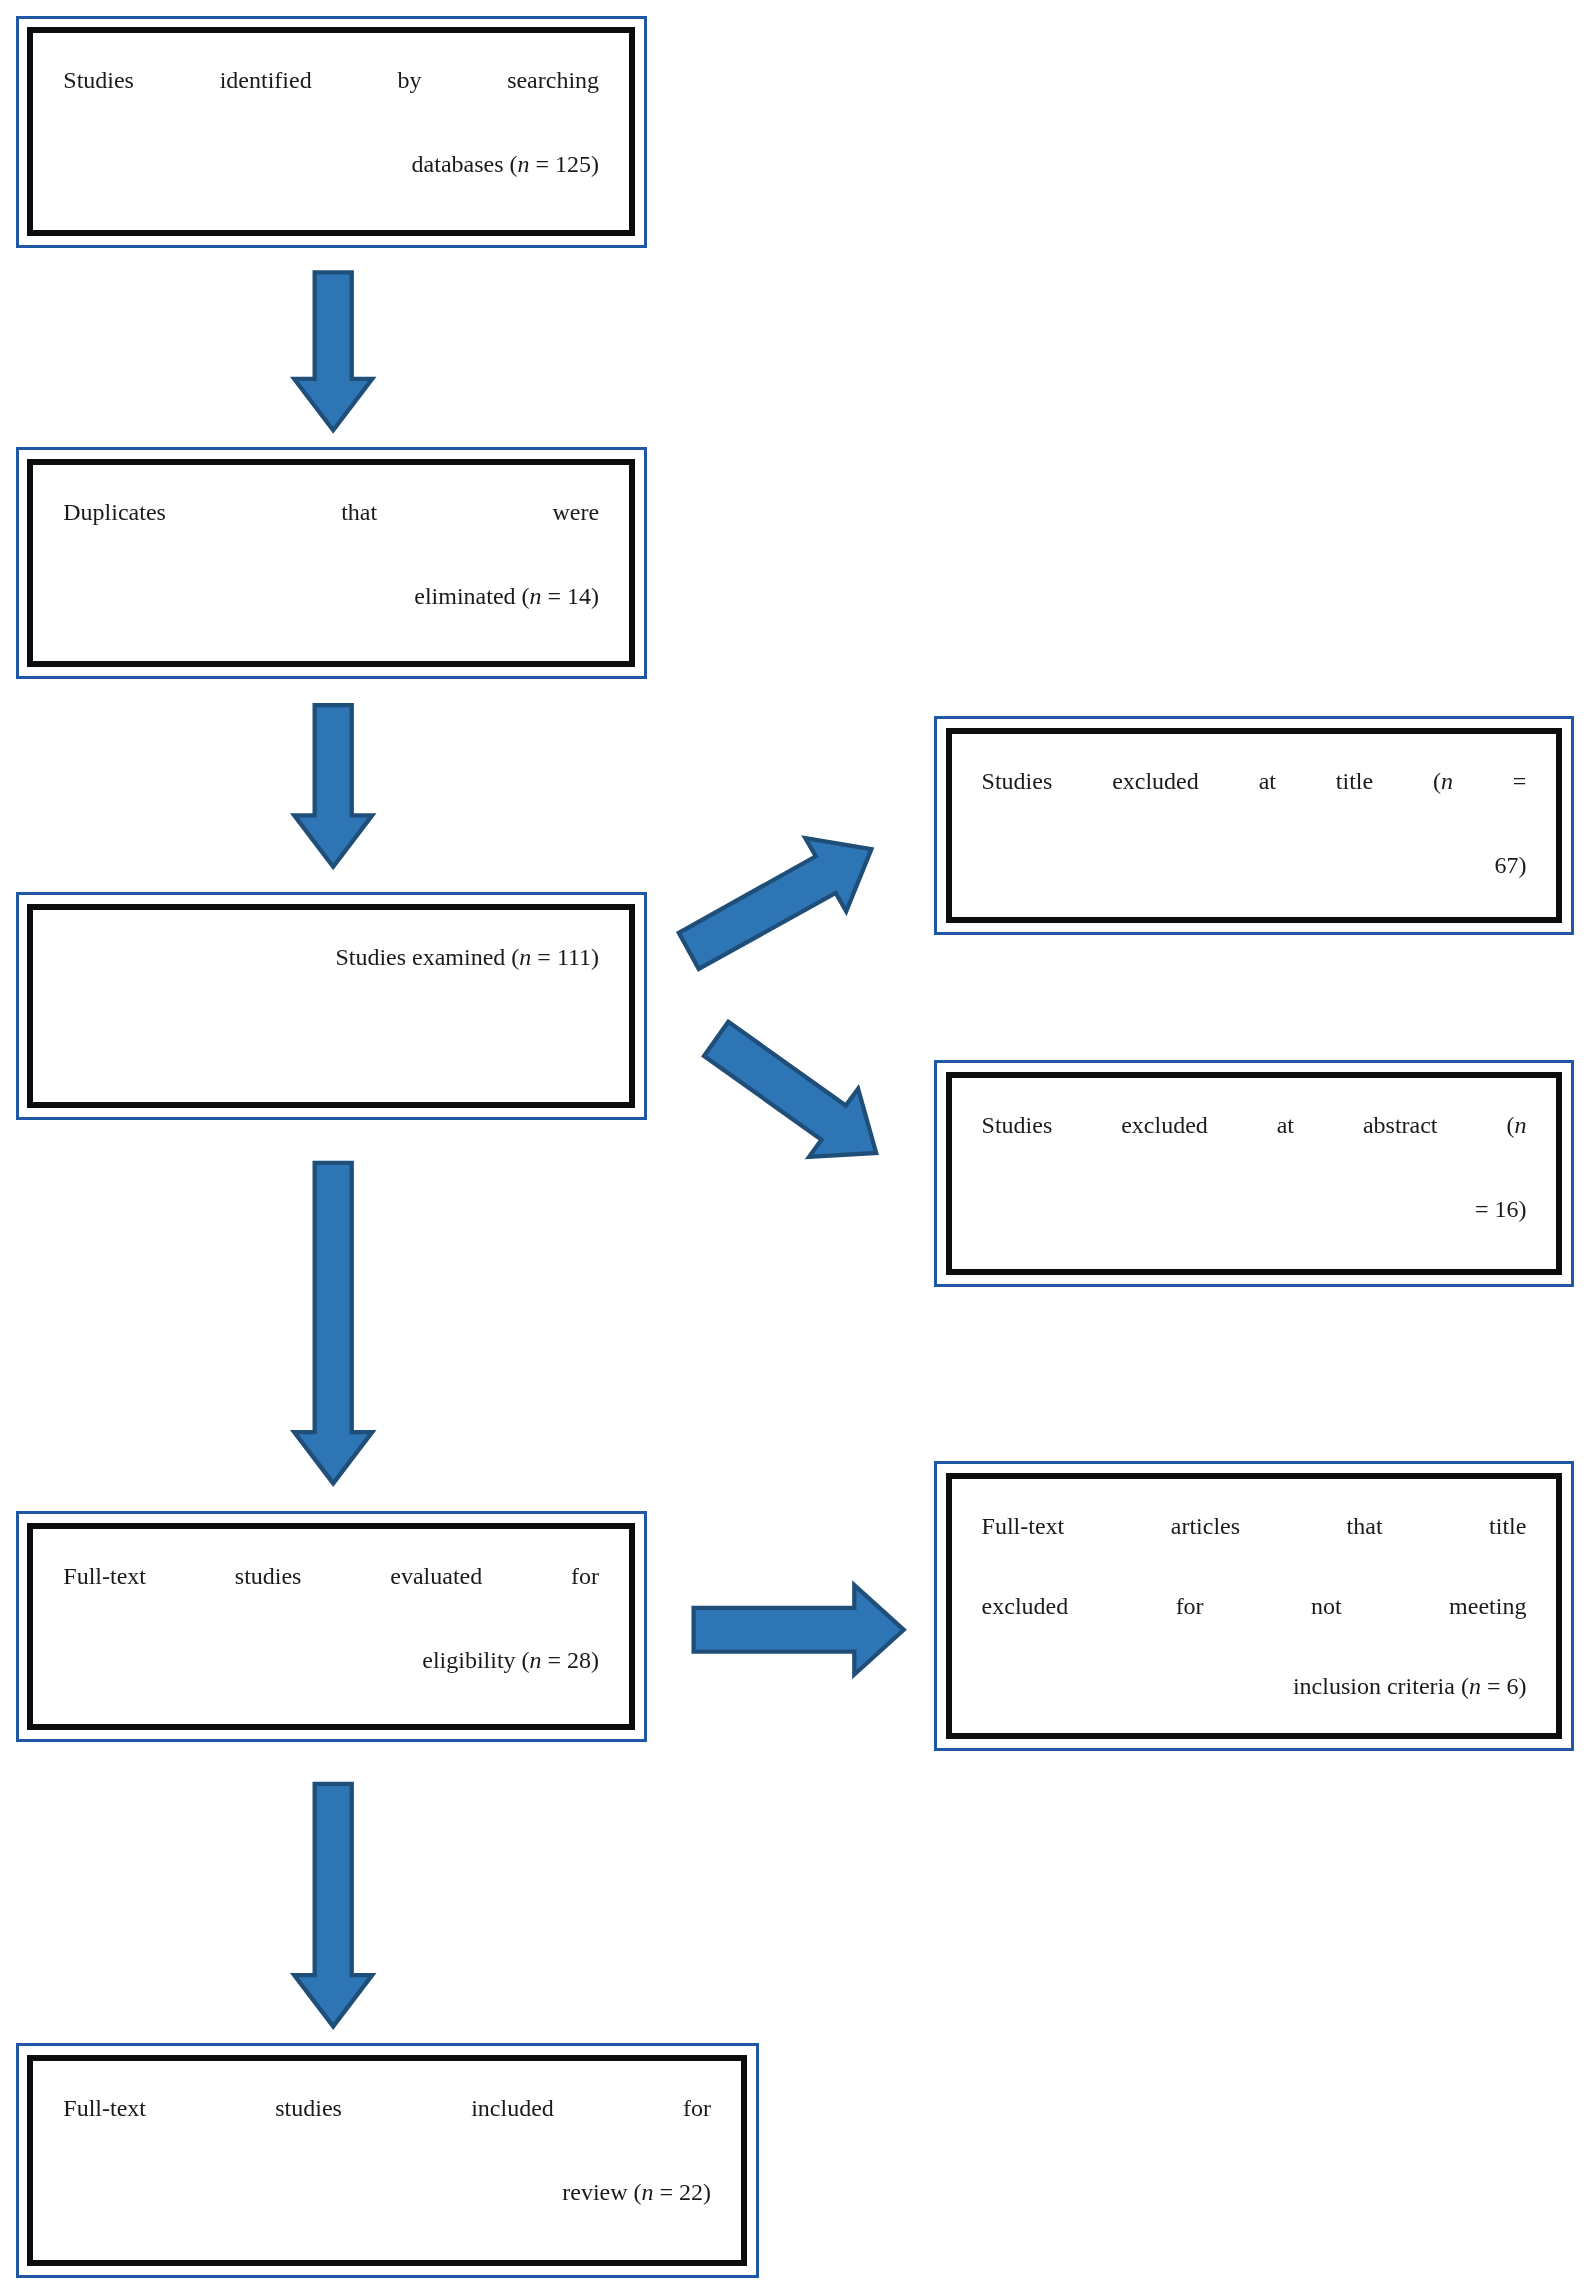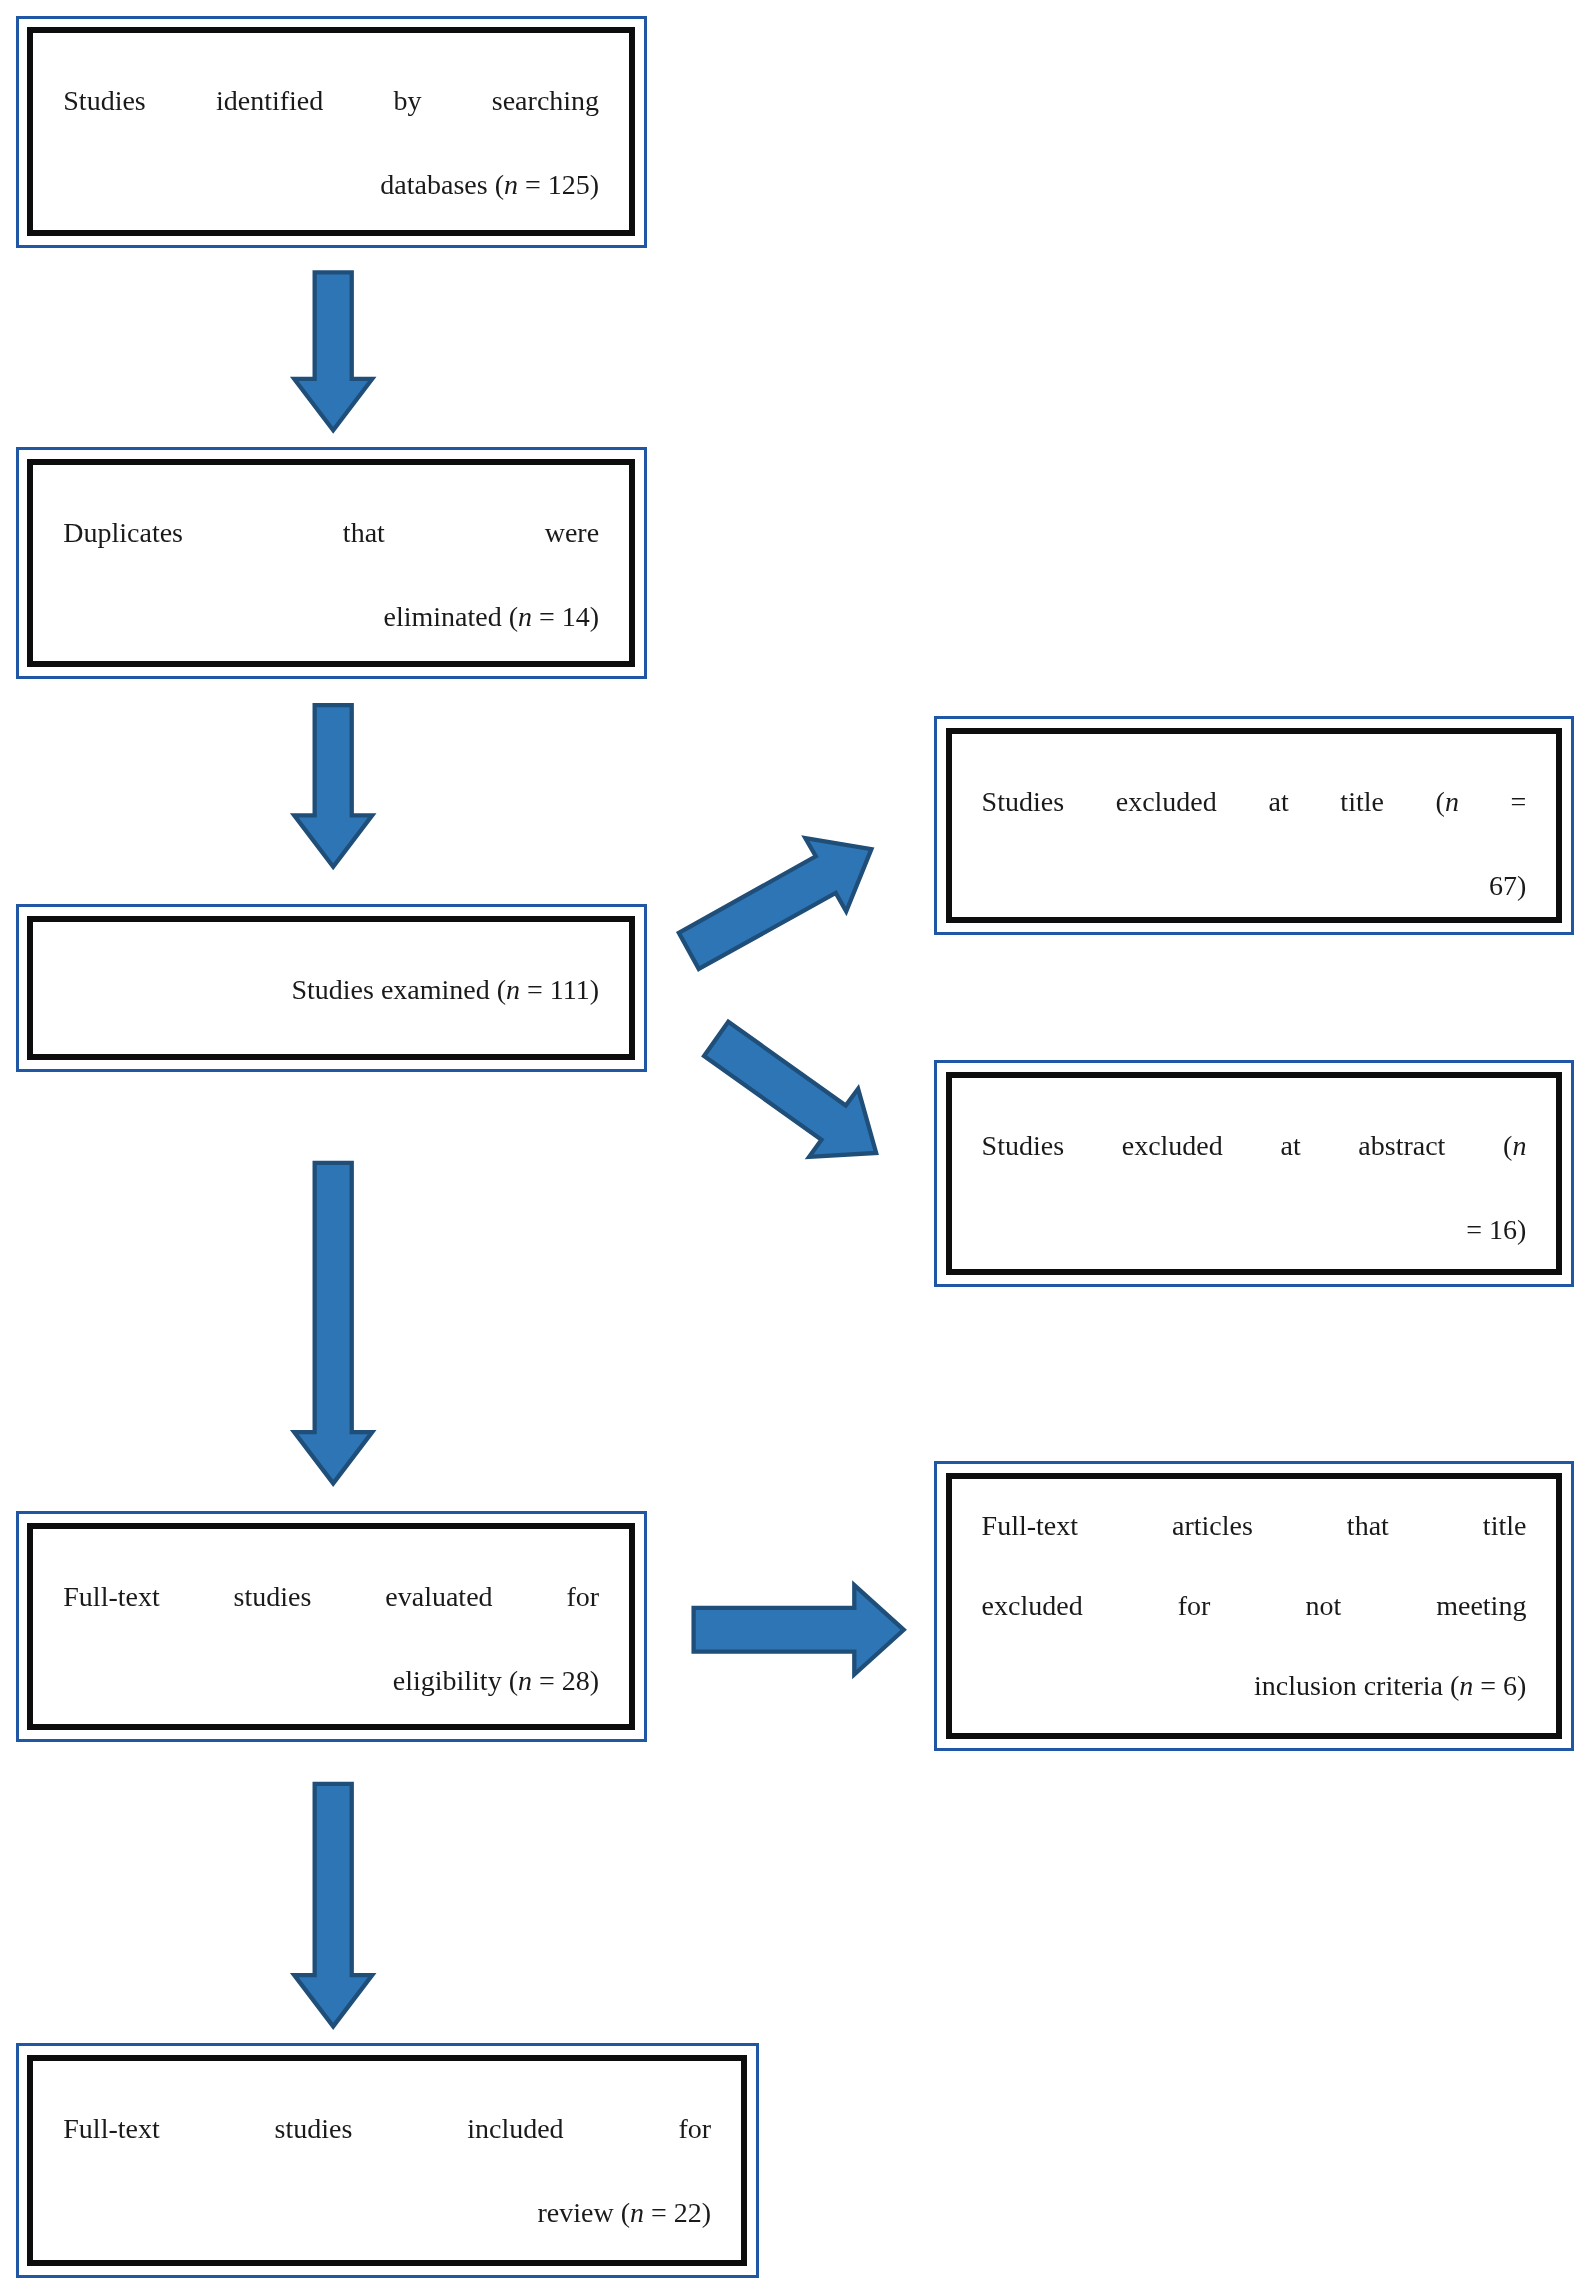--- a/index.html
+++ b/index.html
@@ -1,20 +1,20 @@
 <!DOCTYPE html>
 <html style="font-size:7.6px"><head>
 <meta charset="utf-8">
 <style>
   html,body{margin:0;padding:0;background:#ffffff;}
   .page{position:relative;width:1594px;height:2295px;background:#ffffff;
         font-family:"Liberation Serif", serif;color:#1a1a1a;overflow:hidden;}
   .box{position:absolute;box-sizing:border-box;border:3.8px solid #2057A5;background:#ffffff;}
-  .frame{position:absolute;inset:8.6px;border:6.2px solid #0d0d0d;padding:26px 30px;
-         font-size:28px;line-height:84px;}
+  .frame{position:absolute;inset:8.6px;border:6.2px solid #0d0d0d;padding:5px 30px;
+         font-size:24px;line-height:84px;}
   .frame.tight{padding-top:7.6px;line-height:80px;}
   .line{text-align:right;white-space:normal;}
   .line.stretch{text-align:justify;text-align-last:justify;}
   .nvar{font-style:italic;}
   svg.arrows{position:absolute;left:0;top:0;width:1594px;height:2295px;pointer-events:none;}
   svg.arrows polygon{fill:#2E75B6;stroke:#1F4E79;stroke-width:9;stroke-miterlimit:12;}
 </style>
 </head>
 <body>
 
@@ -37,21 +37,21 @@
     </div>
   </div>
 
   <div class="box" style="left:15.7px;top:447px;width:631px;height:232px;">
     <div class="frame">
       <div class="line stretch"><span>Duplicates that were</span></div>
       <div class="line"><span>eliminated (</span><span class="nvar">n</span><span> = 14)</span></div>
     </div>
   </div>
 
-  <div class="box" style="left:15.7px;top:892px;width:631px;height:168px;margin-top:12px;">
+  <div class="box" style="left:15.7px;top:892px;width:631px;height:228px;">
     <div class="frame">
       <div class="line"><span>Studies examined (</span><span class="nvar">n</span><span> = 111)</span></div>
     </div>
   </div>
 
   <div class="box" style="left:15.7px;top:1511px;width:631px;height:231px;">
     <div class="frame">
       <div class="line stretch"><span>Full-text studies evaluated for</span></div>
       <div class="line"><span>eligibility (</span><span class="nvar">n</span><span> = 28)</span></div>
     </div>

